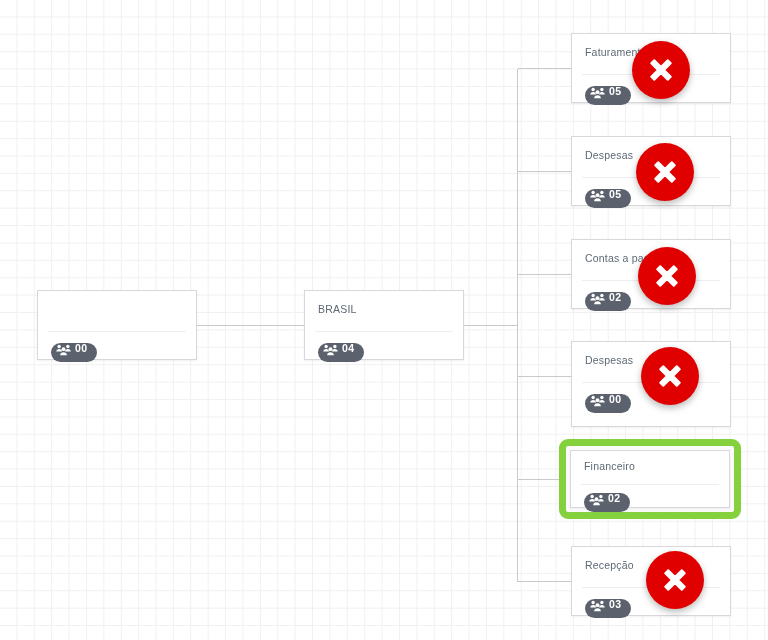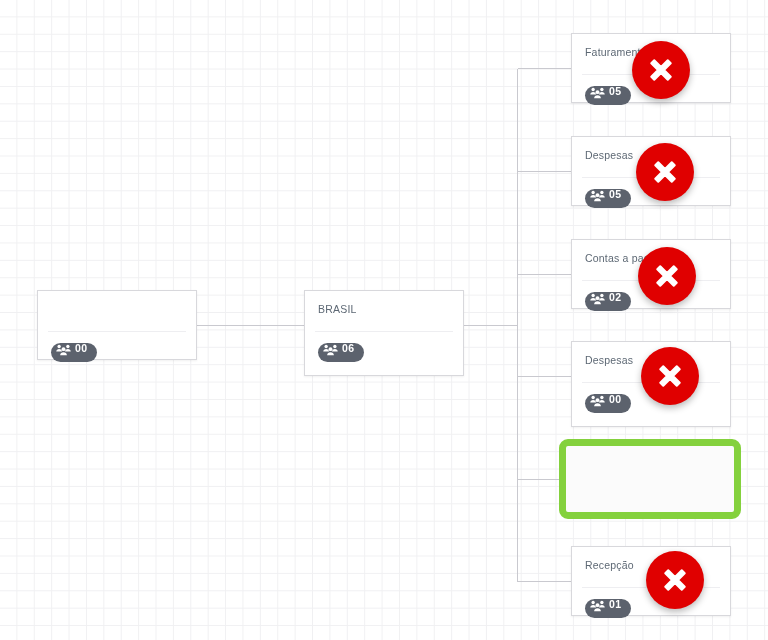--- a/index.html
+++ b/index.html
@@ -99,35 +99,35 @@
           <circle cx="19" cy="5.2" r="2.7"></circle>
           <path d="M14.4 13.2c0-2.4 2.1-4.1 4.6-4.1s4.6 1.7 4.6 4.1z"></path>
           <circle cx="12" cy="9.4" r="3.1"></circle>
           <path d="M6.6 19c0-2.8 2.4-4.8 5.4-4.8s5.4 2 5.4 4.8z"></path>
         </g>
       </svg>
       <span class="badge-count">00</span>
     </div>
   </div>
 
-  <div class="node" style="left:304px;top:290px;width:160px;height:86px;">
+  <div class="node" style="left:304px;top:290px;width:160px;height:70px;">
     <div class="node-title">BRASIL</div>
     <div class="node-divider"></div>
     <div class="badge">
       <svg class="badge-icon" viewBox="0 0 24 20">
         <g fill="#ffffff">
           <circle cx="5" cy="5.2" r="2.7"></circle>
           <path d="M0.4 13.2c0-2.4 2.1-4.1 4.6-4.1s4.6 1.7 4.6 4.1z"></path>
           <circle cx="19" cy="5.2" r="2.7"></circle>
           <path d="M14.4 13.2c0-2.4 2.1-4.1 4.6-4.1s4.6 1.7 4.6 4.1z"></path>
           <circle cx="12" cy="9.4" r="3.1"></circle>
           <path d="M6.6 19c0-2.8 2.4-4.8 5.4-4.8s5.4 2 5.4 4.8z"></path>
         </g>
       </svg>
-      <span class="badge-count">06</span>
+      <span class="badge-count">04</span>
     </div>
   </div>
 
   <div class="node" style="left:571px;top:33px;width:160px;height:70px;">
     <div class="node-title">Faturamento</div>
     <div class="node-divider"></div>
     <div class="badge">
       <svg class="badge-icon" viewBox="0 0 24 20">
         <g fill="#ffffff">
           <circle cx="5" cy="5.2" r="2.7"></circle>
@@ -210,36 +210,53 @@
       <span class="badge-count">00</span>
     </div>
   </div>
   <div class="xmark" style="left:641px;top:347px;">
     <svg viewBox="0 0 24 24">
       <path d="M6.6 4.2 12 9.6l5.4-5.4 2.4 2.4L14.4 12l5.4 5.4-2.4 2.4L12 14.4l-5.4 5.4-2.4-2.4L9.6 12 4.2 6.6z" fill="#ffffff" stroke="#ffffff" stroke-width="1.6" stroke-linejoin="round"></path>
     </svg>
   </div>
 
   <div class="highlight" style="left:559px;top:439px;width:182px;height:80px;"></div>
+  <div class="node" style="left:570px;top:450px;width:160px;height:58px;">
+    <div class="node-title" style="top:9px;">Financeiro</div>
+    <div class="node-divider" style="top:33px;"></div>
+    <div class="badge" style="top:42px;">
+      <svg class="badge-icon" viewBox="0 0 24 20">
+        <g fill="#ffffff">
+          <circle cx="5" cy="5.2" r="2.7"></circle>
+          <path d="M0.4 13.2c0-2.4 2.1-4.1 4.6-4.1s4.6 1.7 4.6 4.1z"></path>
+          <circle cx="19" cy="5.2" r="2.7"></circle>
+          <path d="M14.4 13.2c0-2.4 2.1-4.1 4.6-4.1s4.6 1.7 4.6 4.1z"></path>
+          <circle cx="12" cy="9.4" r="3.1"></circle>
+          <path d="M6.6 19c0-2.8 2.4-4.8 5.4-4.8s5.4 2 5.4 4.8z"></path>
+        </g>
+      </svg>
+      <span class="badge-count">02</span>
+    </div>
+  </div>
 
   <div class="node" style="left:571px;top:546px;width:160px;height:70px;">
     <div class="node-title">Recepção</div>
     <div class="node-divider"></div>
     <div class="badge">
       <svg class="badge-icon" viewBox="0 0 24 20">
         <g fill="#ffffff">
           <circle cx="5" cy="5.2" r="2.7"></circle>
           <path d="M0.4 13.2c0-2.4 2.1-4.1 4.6-4.1s4.6 1.7 4.6 4.1z"></path>
           <circle cx="19" cy="5.2" r="2.7"></circle>
           <path d="M14.4 13.2c0-2.4 2.1-4.1 4.6-4.1s4.6 1.7 4.6 4.1z"></path>
           <circle cx="12" cy="9.4" r="3.1"></circle>
           <path d="M6.6 19c0-2.8 2.4-4.8 5.4-4.8s5.4 2 5.4 4.8z"></path>
         </g>
       </svg>
-      <span class="badge-count">01</span>
+      <span class="badge-count">03</span>
     </div>
   </div>
   <div class="xmark" style="left:646px;top:551px;">
     <svg viewBox="0 0 24 24">
       <path d="M6.6 4.2 12 9.6l5.4-5.4 2.4 2.4L14.4 12l5.4 5.4-2.4 2.4L12 14.4l-5.4 5.4-2.4-2.4L9.6 12 4.2 6.6z" fill="#ffffff" stroke="#ffffff" stroke-width="1.6" stroke-linejoin="round"></path>
     </svg>
   </div>
 
 </div>
 

